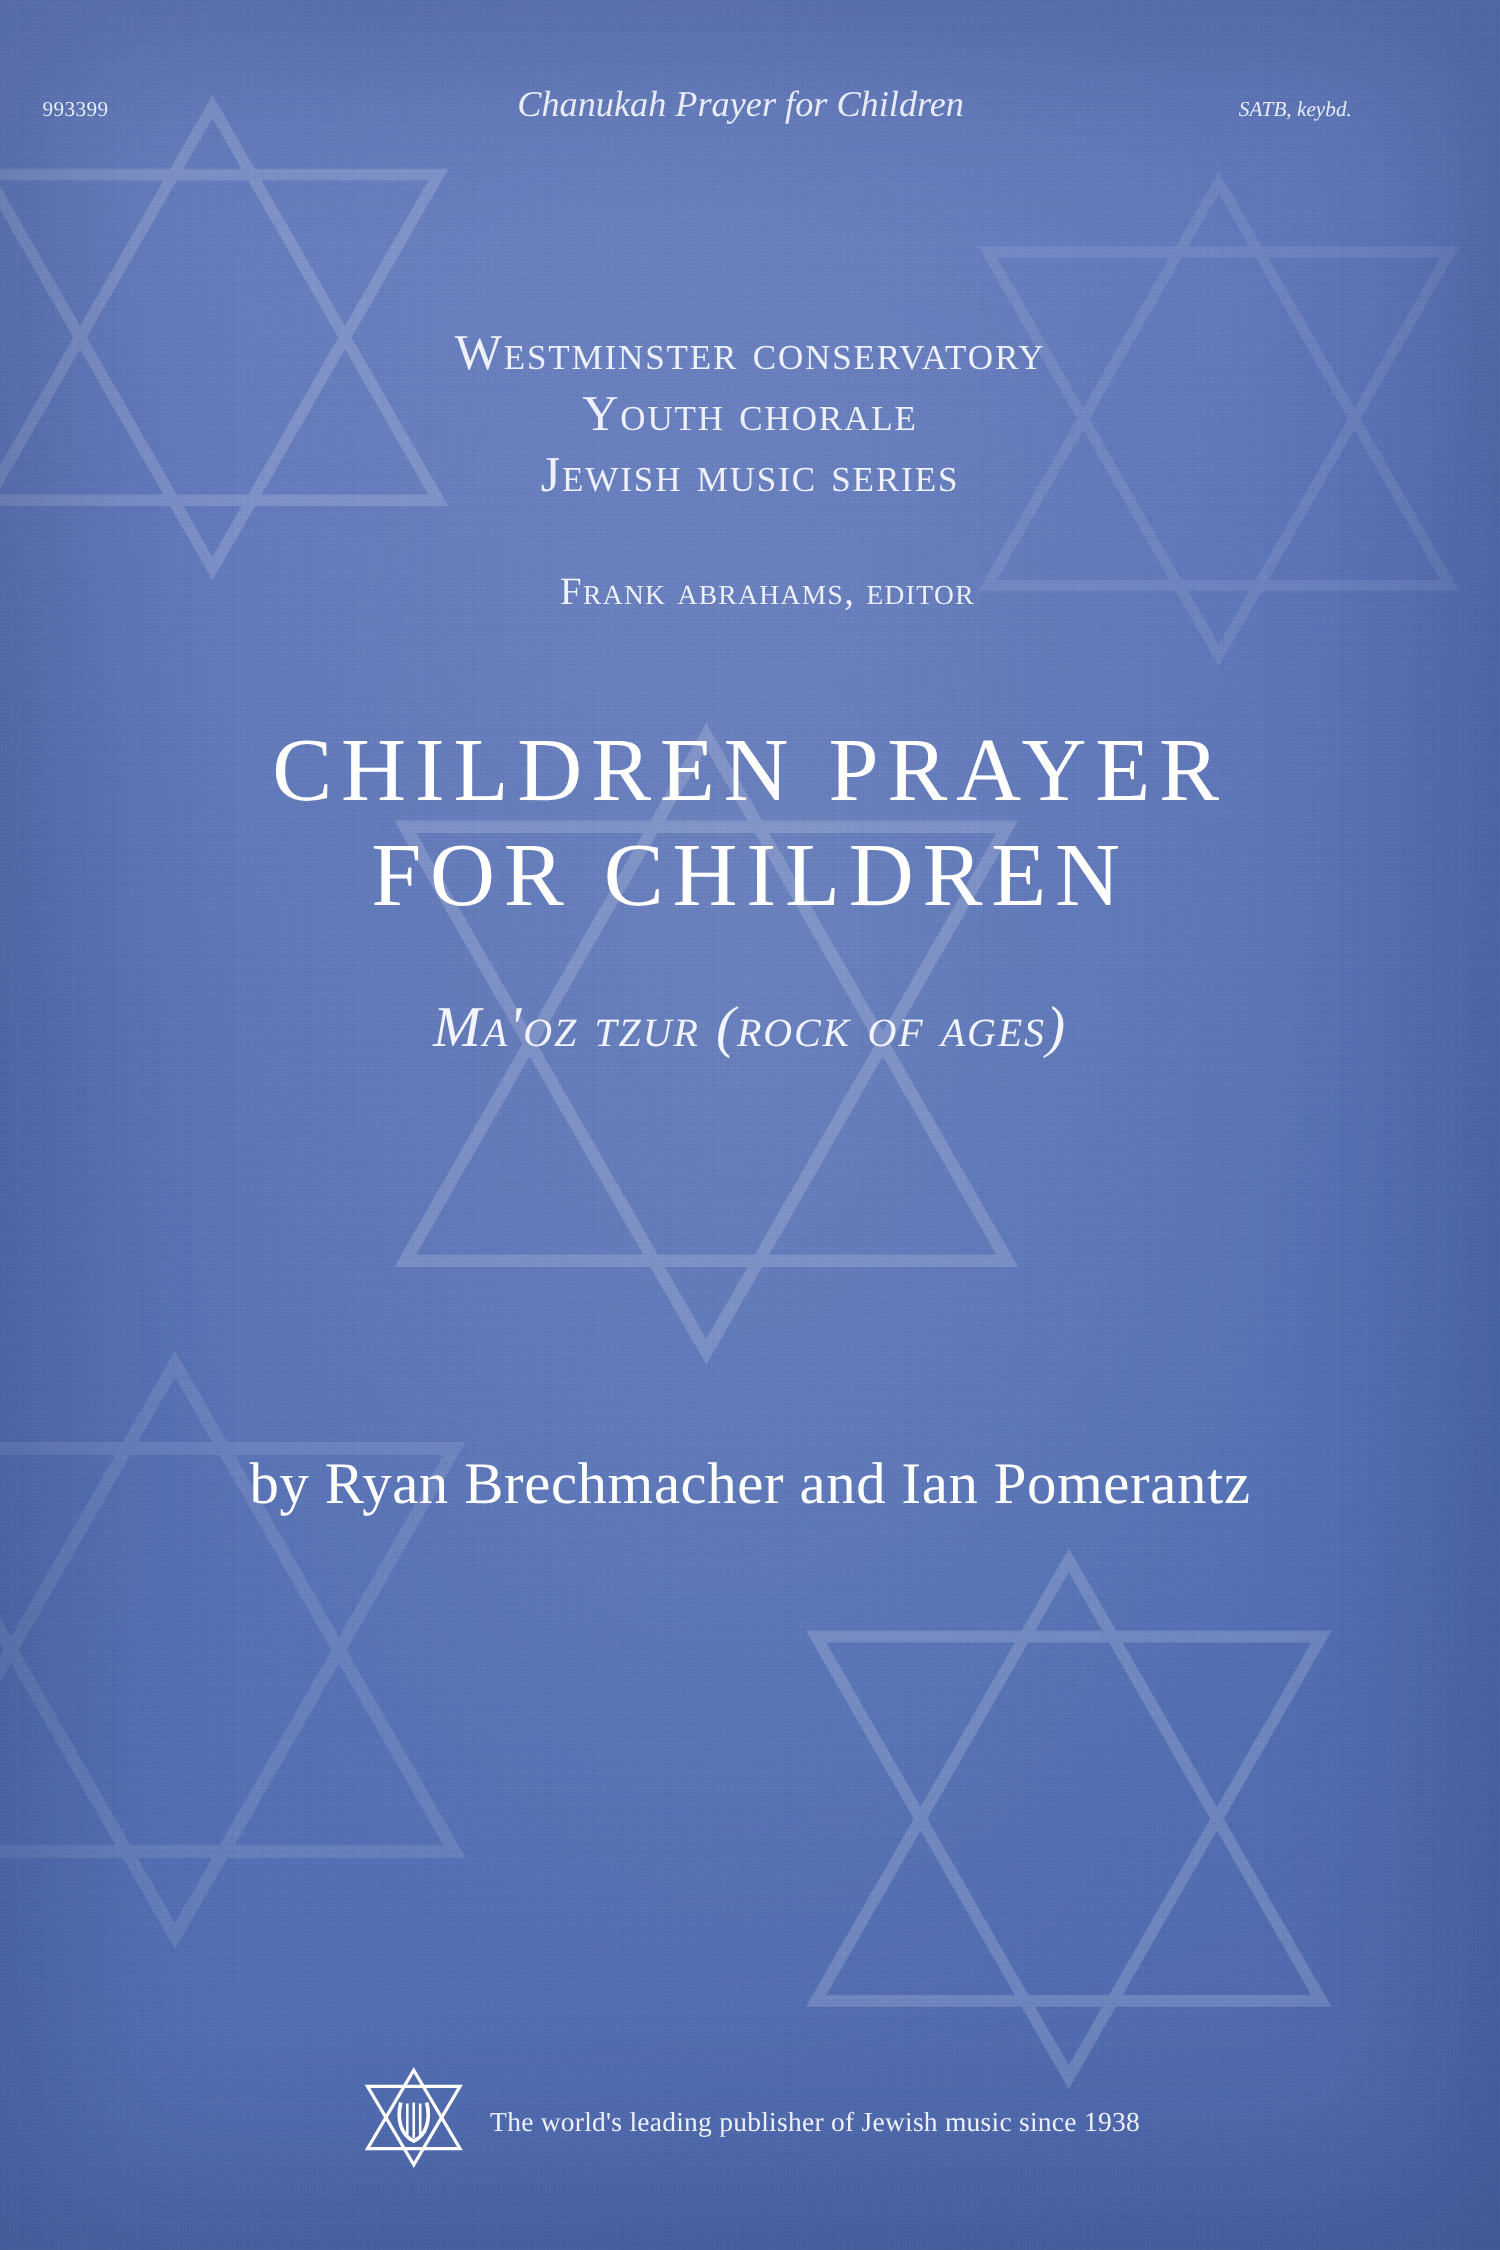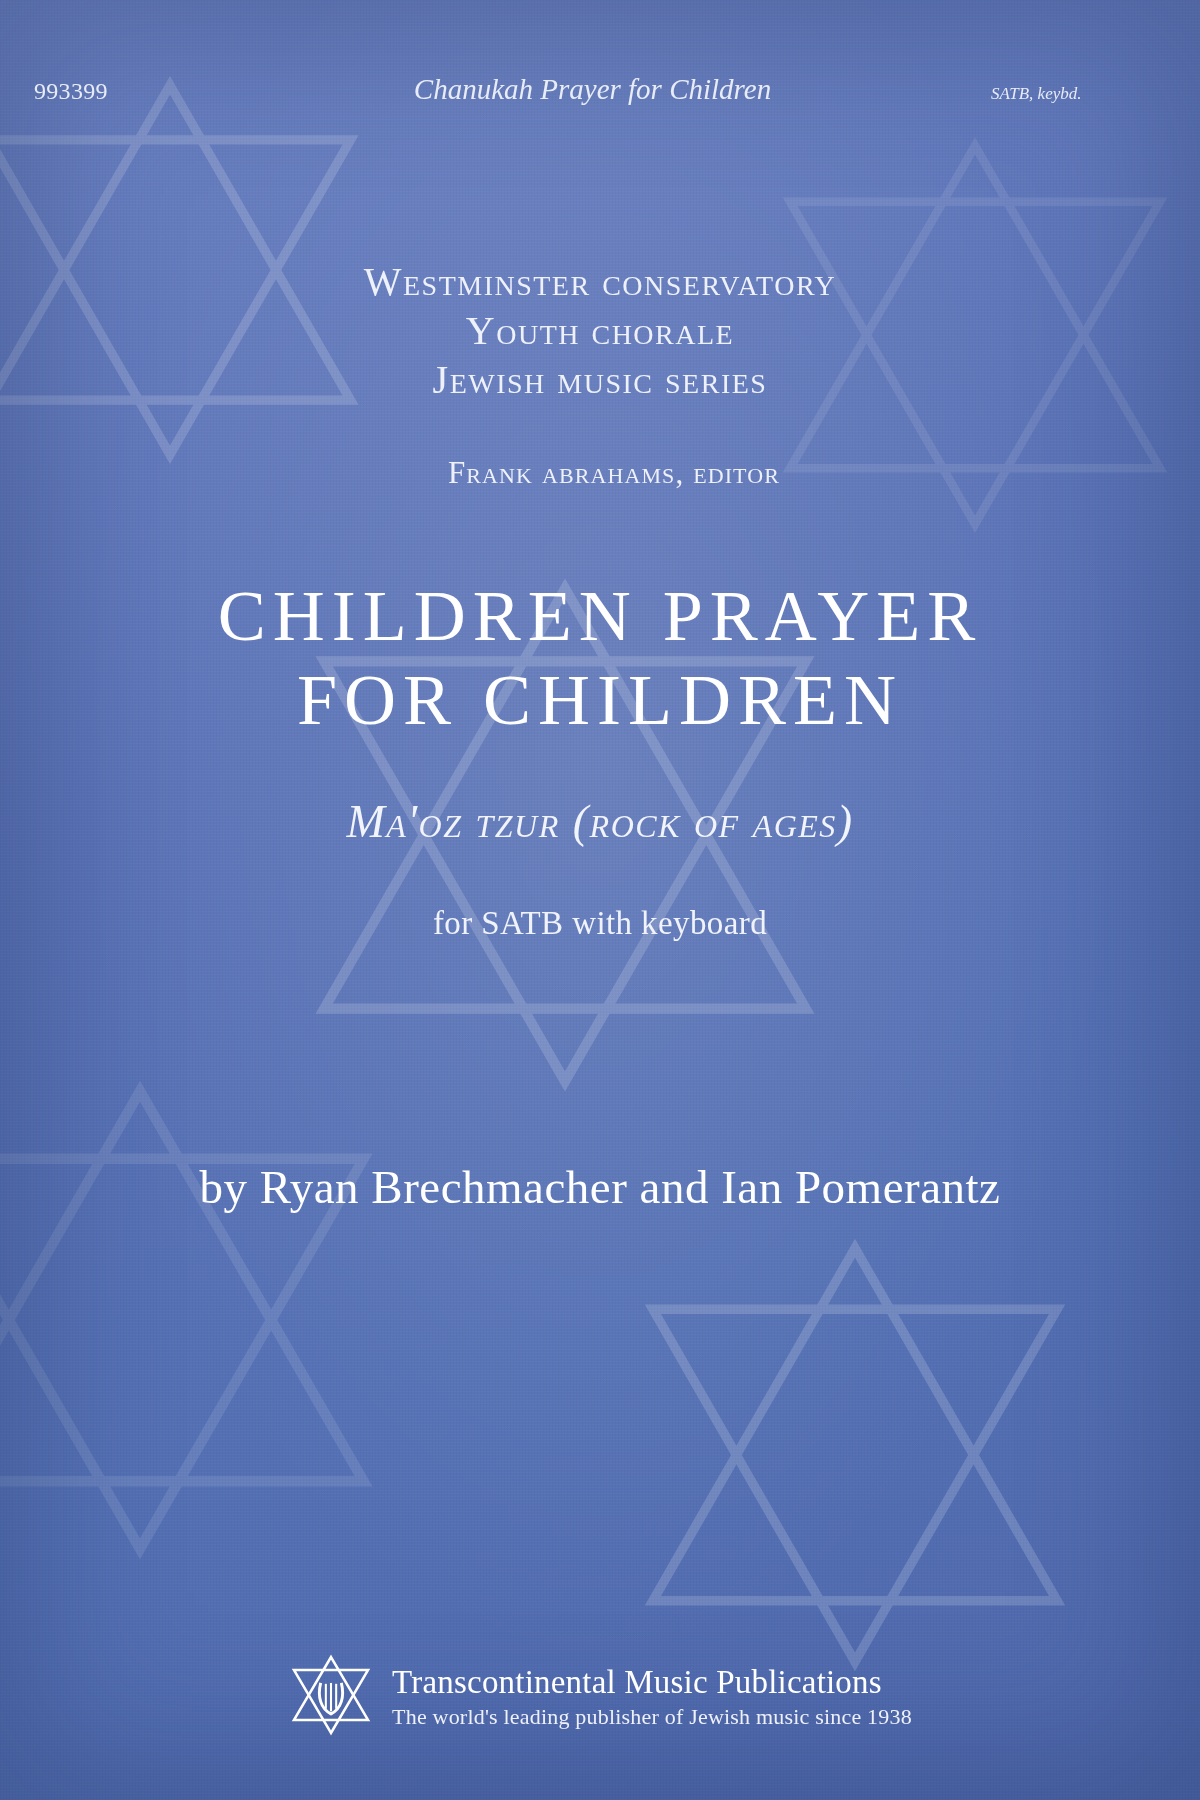--- a/index.html
+++ b/index.html
@@ -61,21 +61,21 @@
     position: absolute;
     top: 42px;
     left: 0;
     right: 0;
     display: flex;
     align-items: baseline;
     padding: 0 34px;
     color: #e8ecf7;
   }
   .header .cat-no {
-    font-size: 24px;
+    font-size: 17px;
     letter-spacing: 0.3px;
     width: 160px;
     text-align: left;
     margin-top: 36px;
   }
   .header .composers {
     font-size: 25px;
     flex: 1;
     text-align: left;
     padding-left: 22px;
@@ -257,34 +257,32 @@
   </div>
 
   <div class="editor">Frank Abrahams, Editor</div>
 
   <div class="title">
     <span>CHILDREN PRAYER</span>
     <span class="line2">FOR CHILDREN</span>
   </div>
 
   <div class="subtitle">Ma'oz Tzur (Rock of Ages)</div>
-  <div class="scoring">for SATB with keyboard</div>
 
   <div class="byline">by Ryan Brechmacher and Ian Pomerantz</div>
 
   <div class="publisher">
     <div class="pub-logo">
       <svg width="86" height="86" viewBox="0 0 100 100" aria-hidden="true">
         <path d="M50 6 L93 79 L7 79 Z" fill="none" stroke="#ffffff" stroke-width="3"></path>
         <path d="M50 94 L7 21 L93 21 Z" fill="none" stroke="#ffffff" stroke-width="3"></path>
         <path d="M38 36 C34 52 38 66 50 72 C62 66 66 52 62 36" fill="none" stroke="#ffffff" stroke-width="3.4"></path>
         <line x1="44" y1="37" x2="44" y2="66" stroke="#ffffff" stroke-width="2.4"></line>
         <line x1="50" y1="36" x2="50" y2="69" stroke="#ffffff" stroke-width="2.4"></line>
         <line x1="56" y1="37" x2="56" y2="66" stroke="#ffffff" stroke-width="2.4"></line>
       </svg>
     </div>
     <div class="pub-text">
-      <div class="pub-name">Transcontinental Music Publications</div>
       <div class="pub-tagline">The world's leading publisher of Jewish music since 1938</div>
     </div>
   </div>
 
 </div>
 
 </body></html>

